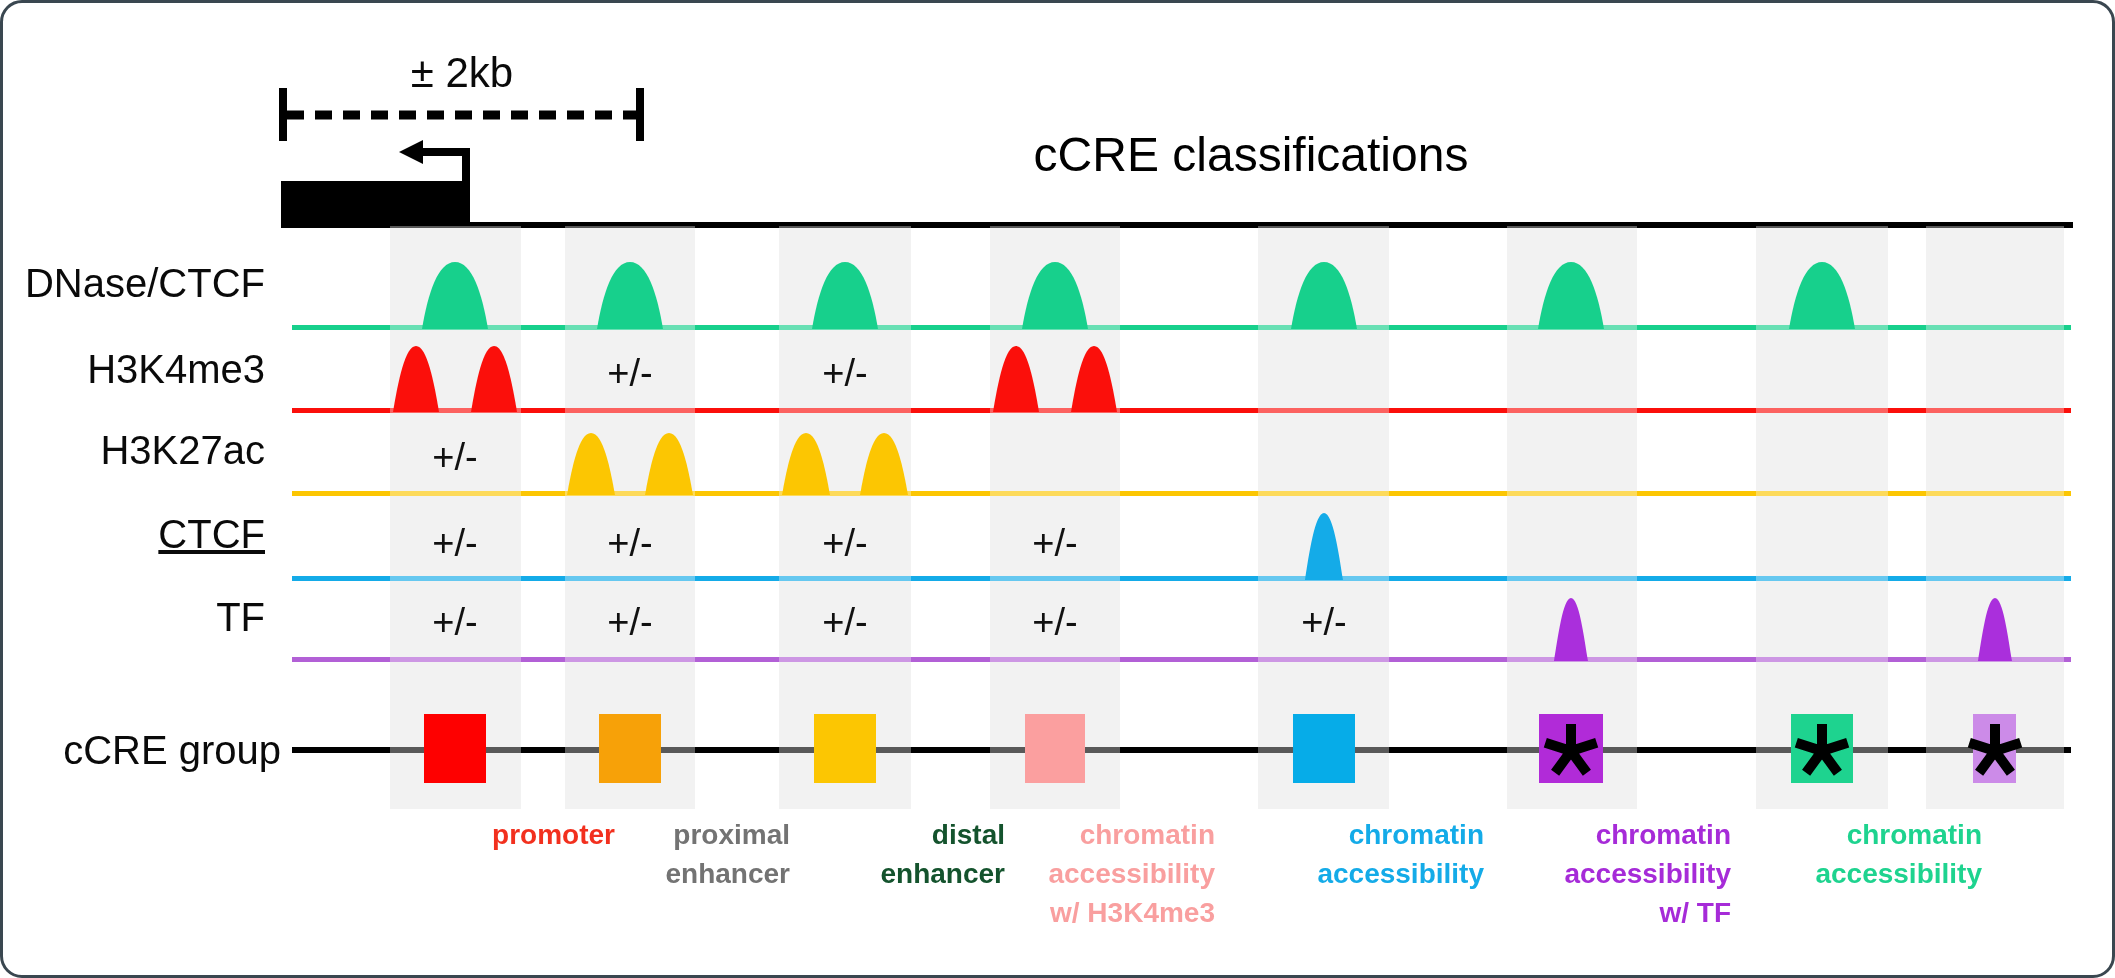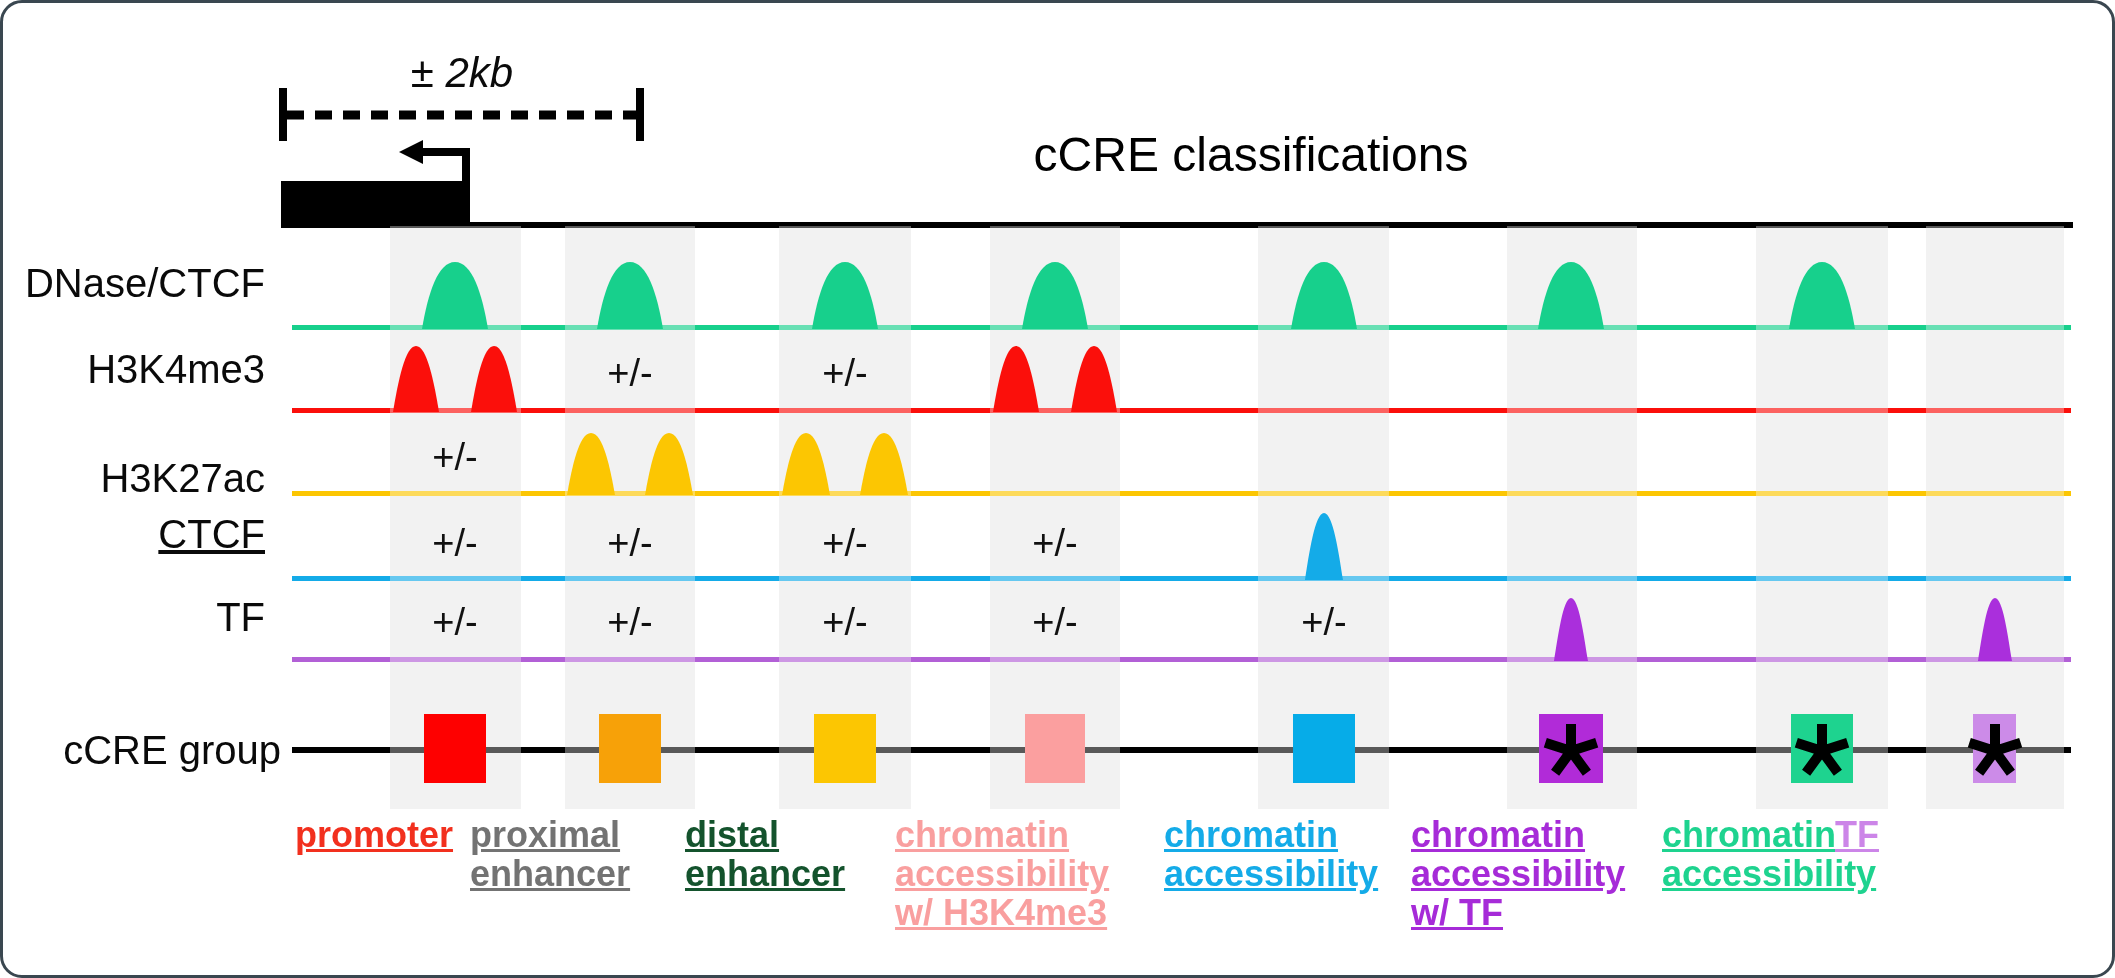--- a/index.html
+++ b/index.html
@@ -5,22 +5,22 @@
   html,body{margin:0;padding:0;background:#fff;}
   body{font-family:"Liberation Sans","DejaVu Sans",sans-serif;}
   #frame{position:relative;width:2115px;height:978px;background:#fff;overflow:hidden;
          box-sizing:border-box;border:3px solid #3a4750;border-radius:22px;}
   svg{position:absolute;left:0;top:0;}
   .abs{position:absolute;}
   .track-label{width:262px;text-align:right;font-size:40px;color:#0a0a0a;line-height:48px;}
   .pm{width:120px;text-align:center;font-size:38px;color:#111;line-height:44px;}
   .title{width:800px;text-align:center;font-size:48px;color:#000000;}
   .scale-label{width:300px;text-align:center;font-size:42px;color:#0a0a0a;}
-  .group-label{width:320px;margin-left:-160px;text-align:left;font-weight:bold;
-               font-size:36px;line-height:39px;top:812px;text-decoration:underline;}
+  .group-label{width:320px;margin-left:-160px;text-align:right;font-weight:bold;
+               font-size:28px;line-height:39px;top:812px;}
   .gc0{color:#f2301e}.gc1{color:#737373}.gc2{color:#14532d}.gc3{color:#f99f9f}
   .gc4{color:#14abe8}.gc5{color:#a62bd8}.gc6{color:#1ed38f}.gc7{color:#cc85e8}
   .band{fill:#ececec}
   .band-overlay{fill:#ffffff;fill-opacity:0.35}
   .ln-green{fill:#17d08c}.ln-red{fill:#fb0f0b}.ln-yellow{fill:#fcc602}
   .ln-blue{fill:#14abe8}.ln-purple{fill:#b260d6}
   .pk-green{fill:#17d08c}.pk-red{fill:#fb0f0b}.pk-yellow{fill:#fcc602}
   .pk-blue{fill:#14abe8}.pk-purple{fill:#aa2fdc}
   .blk{fill:#000}
   .star{stroke:#000;stroke-width:10;fill:none}
@@ -119,25 +119,25 @@
     </g>
 
     <g>
       <path class="star" transform="translate(1568,748)" d="M0 0 L0 -27 M0 0 L-25.7 -8.3 M0 0 L-15.9 21.8 M0 0 L15.9 21.8 M0 0 L25.7 -8.3"></path>
       <path class="star" transform="translate(1819,748)" d="M0 0 L0 -27 M0 0 L-25.7 -8.3 M0 0 L-15.9 21.8 M0 0 L15.9 21.8 M0 0 L25.7 -8.3"></path>
       <path class="star" transform="translate(1992,748)" d="M0 0 L0 -27 M0 0 L-25.7 -8.3 M0 0 L-15.9 21.8 M0 0 L15.9 21.8 M0 0 L25.7 -8.3"></path>
     </g>
   </svg>
 
   <div class="abs title" style="left:848px;top:124px;">cCRE classifications</div>
-  <div class="abs scale-label" style="left:309px;top:46px;font-style:italic;">± 2kb</div>
+  <div class="abs scale-label" style="left:309px;top:46px;">± 2kb</div>
 
   <div class="abs track-label" style="left:0;top:256px;">DNase/CTCF</div>
   <div class="abs track-label" style="left:0;top:342px;">H3K4me3</div>
-  <div class="abs track-label" style="left:0;top:423px;margin-top:28px;">H3K27ac</div>
+  <div class="abs track-label" style="left:0;top:423px;">H3K27ac</div>
   <div class="abs track-label" style="left:0;top:507px;text-decoration:underline;">CTCF</div>
   <div class="abs track-label" style="left:0;top:590px;">TF</div>
   <div class="abs track-label" style="left:16px;top:723px;">cCRE group</div>
 
   <div class="abs pm" style="left:567px;top:348px;">+/-</div>
   <div class="abs pm" style="left:782px;top:348px;">+/-</div>
 
   <div class="abs pm" style="left:392px;top:432px;">+/-</div>
 
   <div class="abs pm" style="left:392px;top:518px;">+/-</div>

